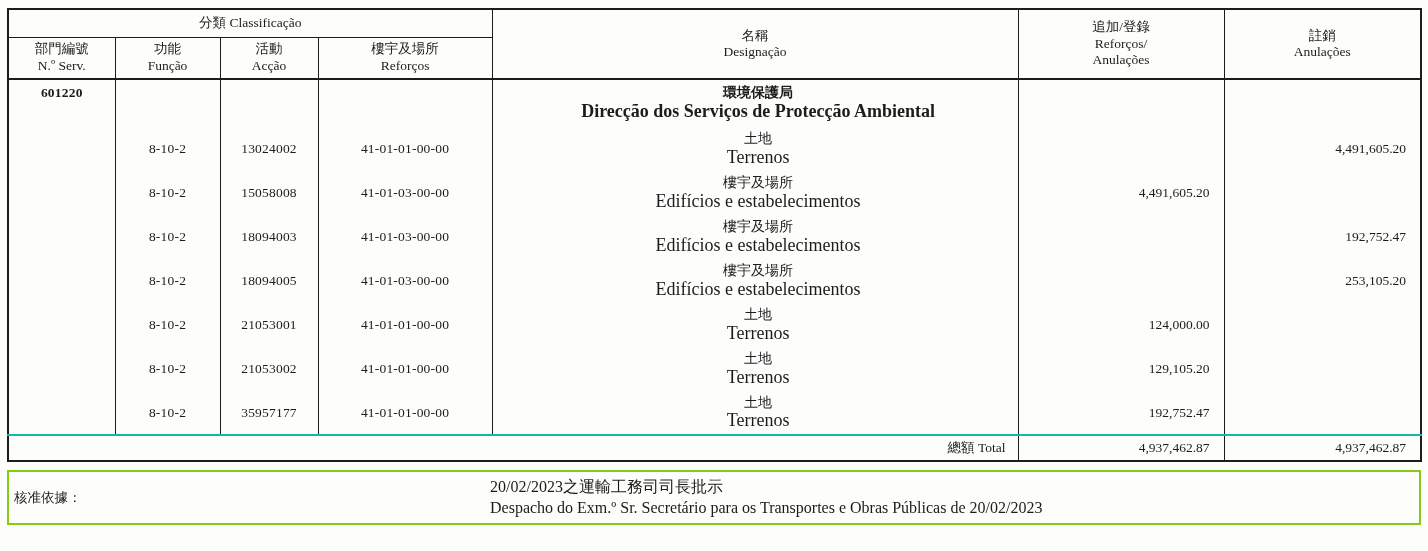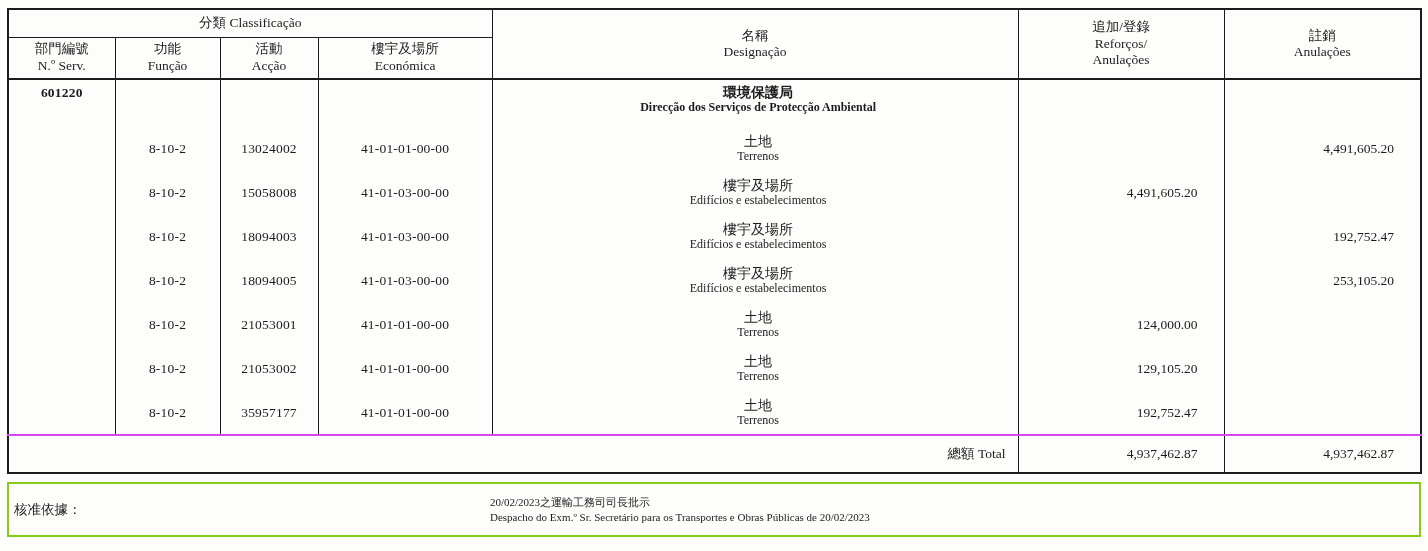--- a/index.html
+++ b/index.html
@@ -39,44 +39,44 @@
   th.span2 { border-bottom: 2px solid #1c1c1c; }
   .hline { line-height: 1.22; }
 
   
   tbody td { border-left: 1px solid #1c1c1c; border-right: 1px solid #1c1c1c; margin-left: 41px; }
   tr.dept-row td { height: 48px; vertical-align: top; padding-top: 5px; }
   tr.item-row td { height: 44px; }
   td.code { text-align: center; letter-spacing: 0.2px; }
   td.desig { padding-left: 6px; text-align: center; }
   td.desig .zh { font-size: 14px; line-height: 1.12; }
-  td.desig .pt { font-size: 12px; line-height: 1.12; }
+  td.desig .pt { font-size: 18px; line-height: 1.12; }
   .bold { font-weight: bold; }
-  td.amt { text-align: right; padding-right: 26px; }
+  td.amt { text-align: right; padding-right: 14px; }
 
   
   tr.total-row td {
-    height: 38px;
-    border-top: 2px solid #d946ef;
+    height: 26px;
+    border-top: 2px solid #14b8a6;
     border-bottom: 2px solid #1c1c1c;
   }
   td.total-label { text-align: right; padding-right: 12px; border-left: none; }
 
   
   .footer-box {
     margin-top: 8px;
     width: 1414px;
     height: 55px;
     border: 2px solid #84cc16;
     display: flex;
     align-items: center;
     background: #fdfdfb;
   }
   .f-left { width: 481px; padding-left: 5px; line-height: 1.3; font-size: 13.5px; }
-  .f-mid  { flex: 1; line-height: 1.3; font-size: 11px; }
+  .f-mid  { flex: 1; line-height: 1.3; font-size: 16px; }
 </style>
 </head>
 <body>
 
 <div class="page">
 
   <table class="main">
     <colgroup>
       <col class="c1">
         <col class="c2">
@@ -111,21 +111,21 @@
         <th>
           <div class="hline">功能</div>
           <div class="hline">Função</div>
         </th>
         <th>
           <div class="hline">活動</div>
           <div class="hline">Acção</div>
         </th>
         <th>
           <div class="hline">樓宇及場所</div>
-          <div class="hline">Económica</div>
+          <div class="hline">Reforços</div>
         </th>
       </tr>
     </thead>
     <tbody>
       <tr class="dept-row">
         <td class="code bold">601220</td>
         <td></td>
         <td></td>
         <td></td>
         <td class="desig">

